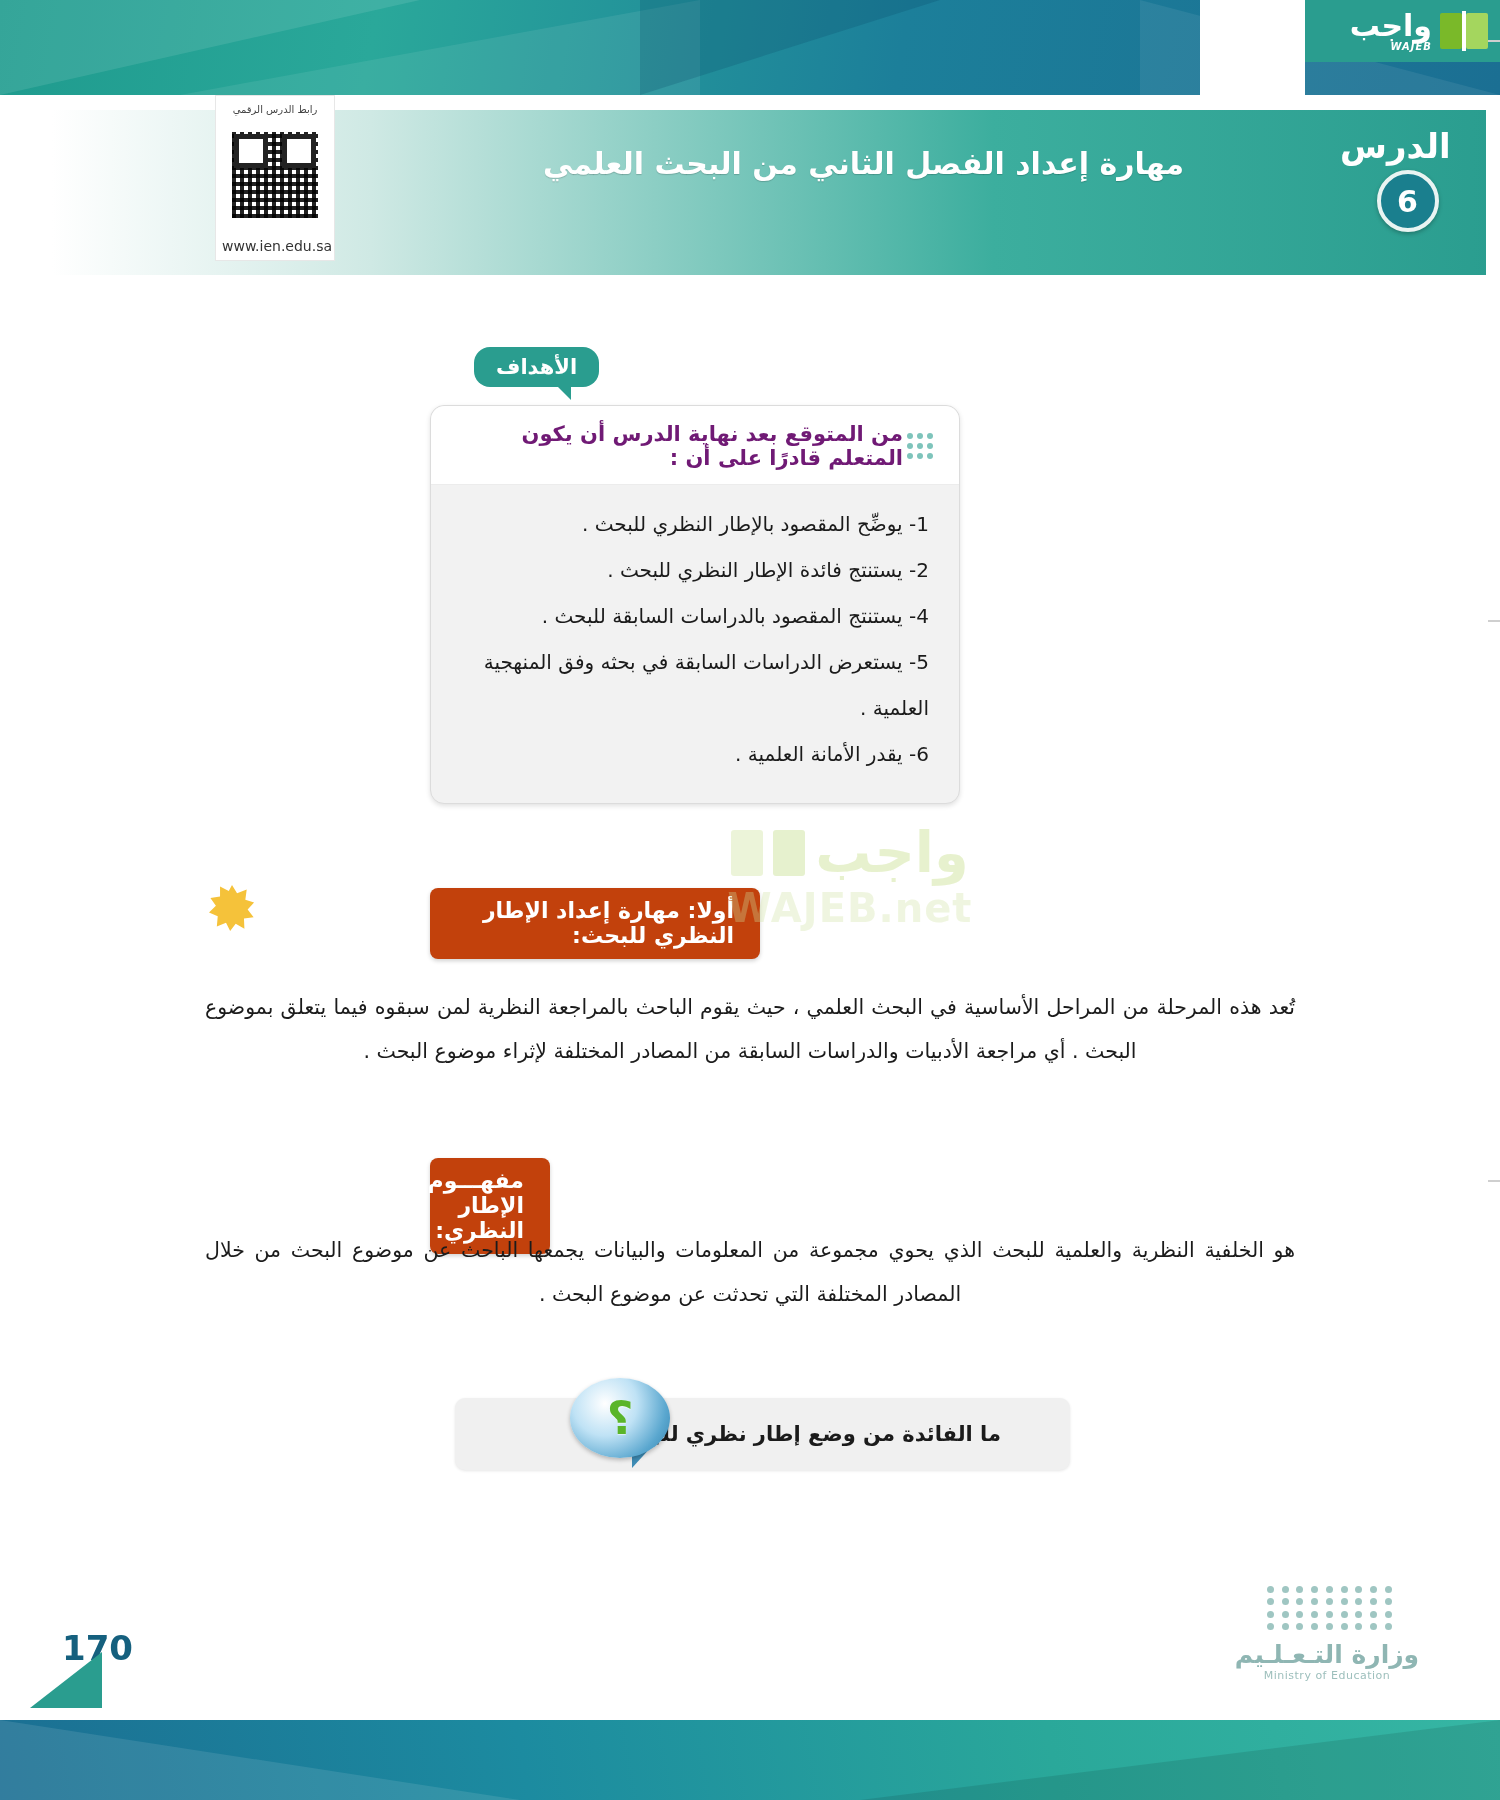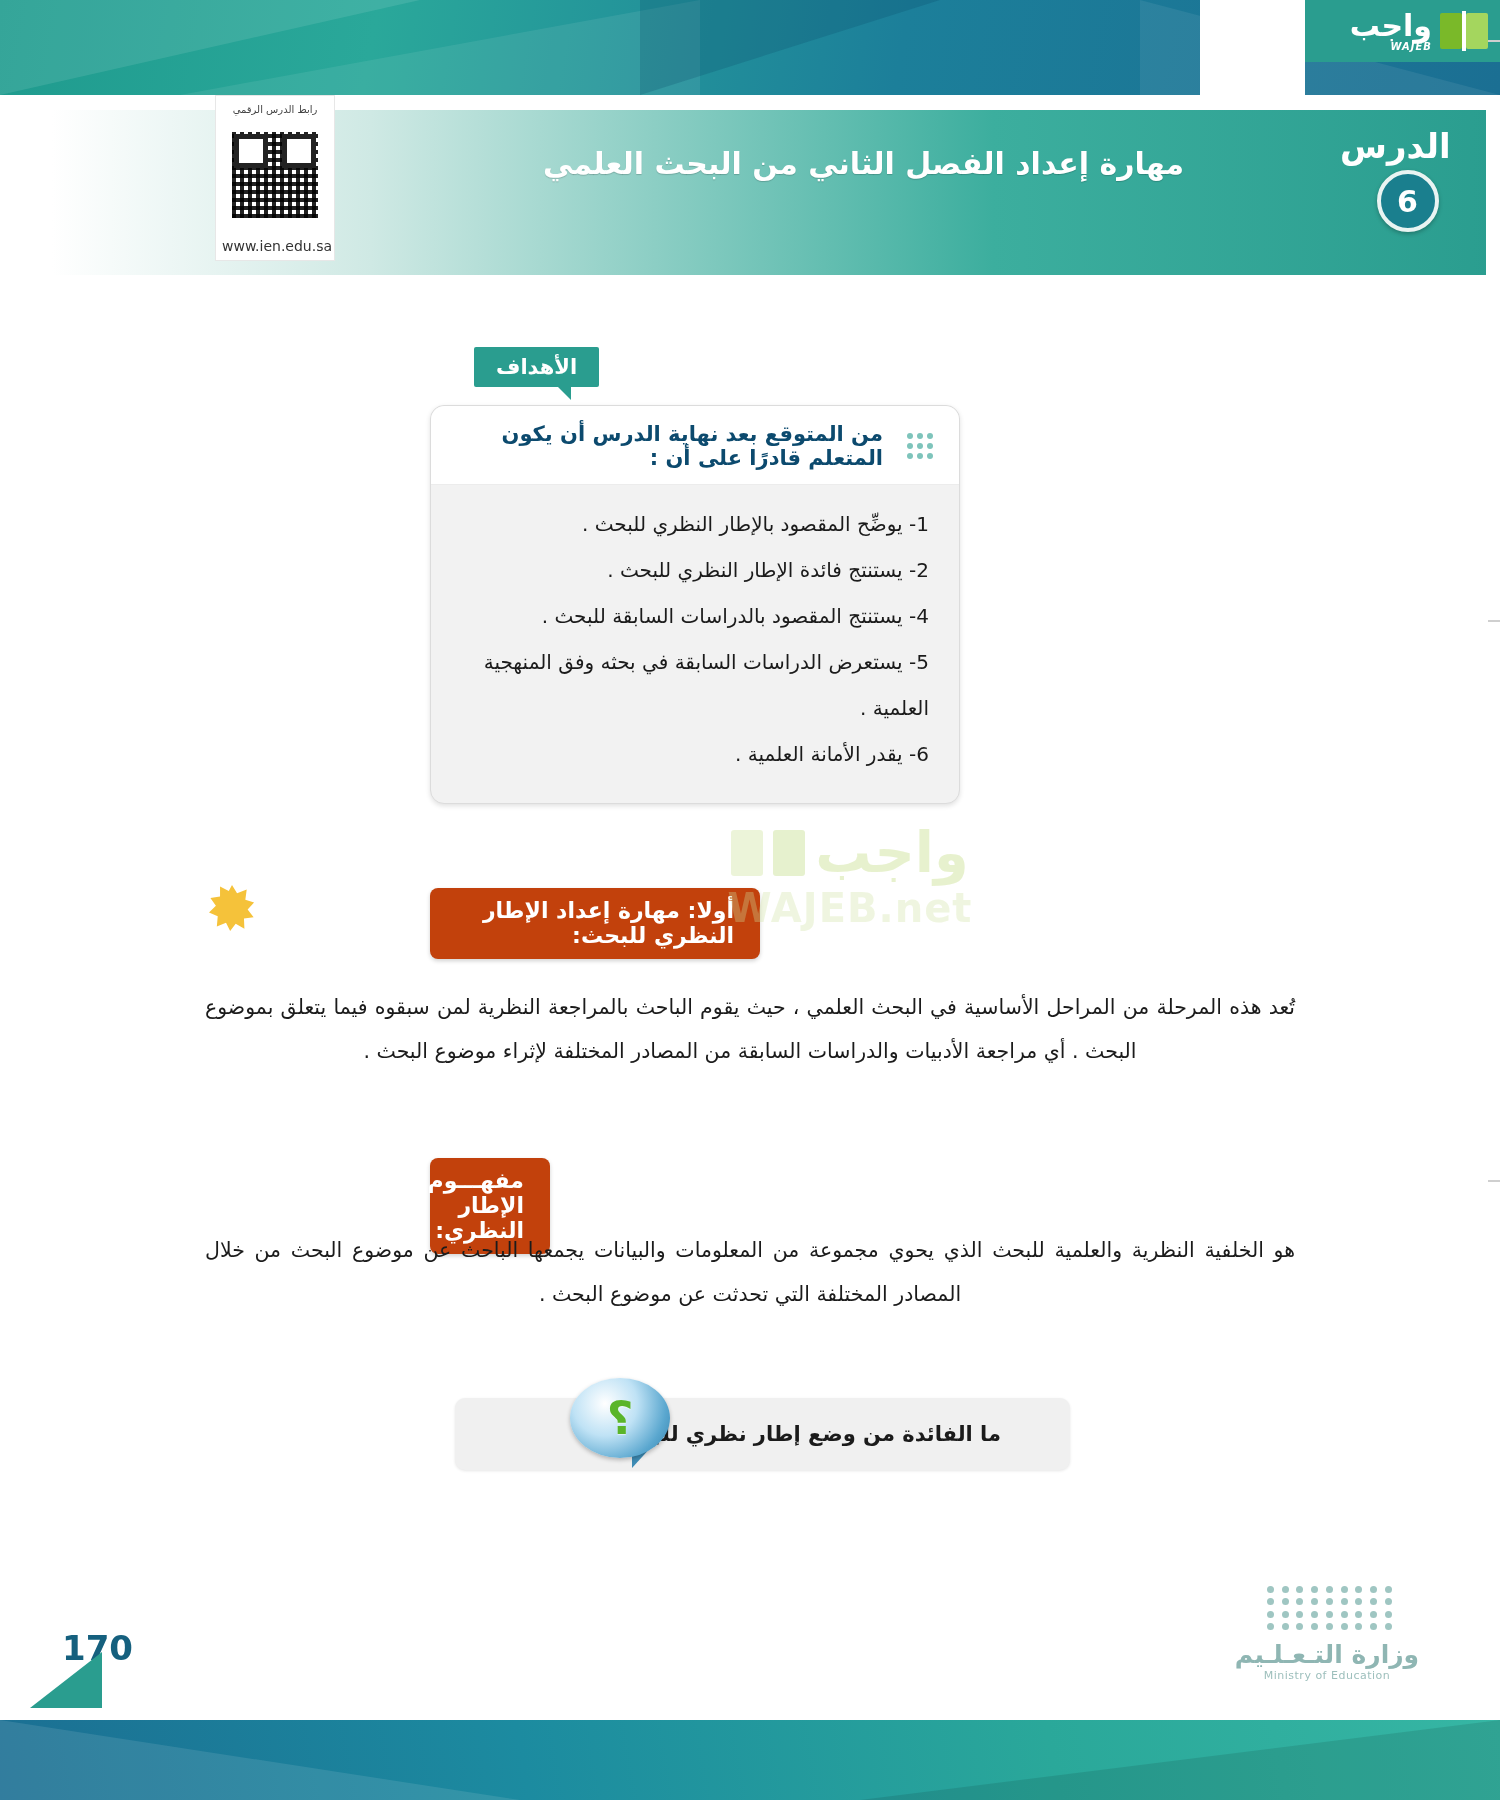--- a/index.html
+++ b/index.html
@@ -219,21 +219,21 @@
   
   .goals-tab {
     position: absolute;
     top: 347px;
     left: 474px;
     background: #2a9d8f;
     color: #fff;
     font-size: 21px;
     font-weight: bold;
     padding: 8px 22px;
-    border-radius: 2px;
+    border-radius: 16px;
     z-index: 4;
   }
   .goals-tab::after {
     content: "";
     position: absolute;
     bottom: -13px;
     right: 28px;
     width: 0; height: 0;
     border-top: 14px solid #2a9d8f;
     border-left: 14px solid transparent;
@@ -247,26 +247,26 @@
     border: 1px solid #dcdcdc;
     border-radius: 14px;
     box-shadow: 0 2px 5px rgba(0,0,0,0.12);
     padding: 0 0 26px;
   }
   .goals-head {
     background: #ffffff;
     border-radius: 14px 14px 0 0;
     padding: 16px 26px 14px 22px;
     font-size: 21px;
-    color: #0c4a6e;
+    color: #701a75;
     font-weight: bold;
     display: flex;
     align-items: center;
     justify-content: flex-start;
-    gap: 24px;
+    gap: 4px;
     border-bottom: 1px solid #ececec;
   }
   .dots-icon {
     width: 26px; height: 26px;
     display: grid;
     grid-template-columns: repeat(3, 6px);
     grid-template-rows: repeat(3, 6px);
     gap: 4px;
     flex: 0 0 auto;
   }

